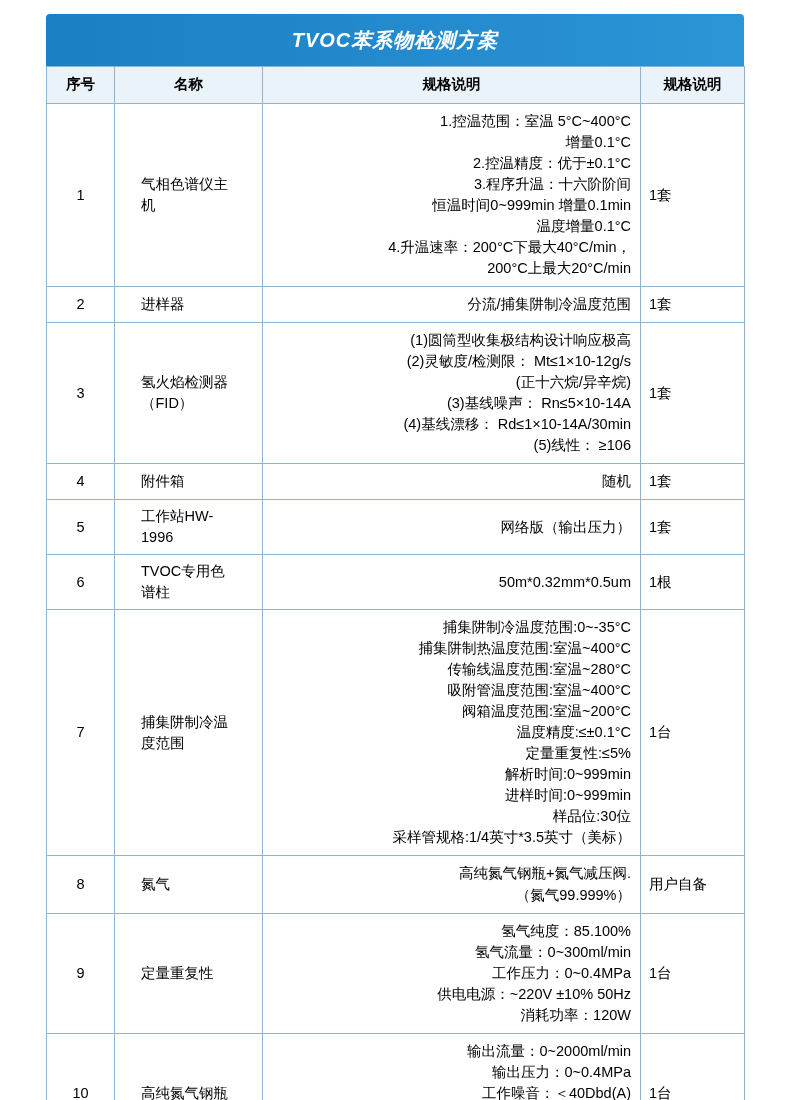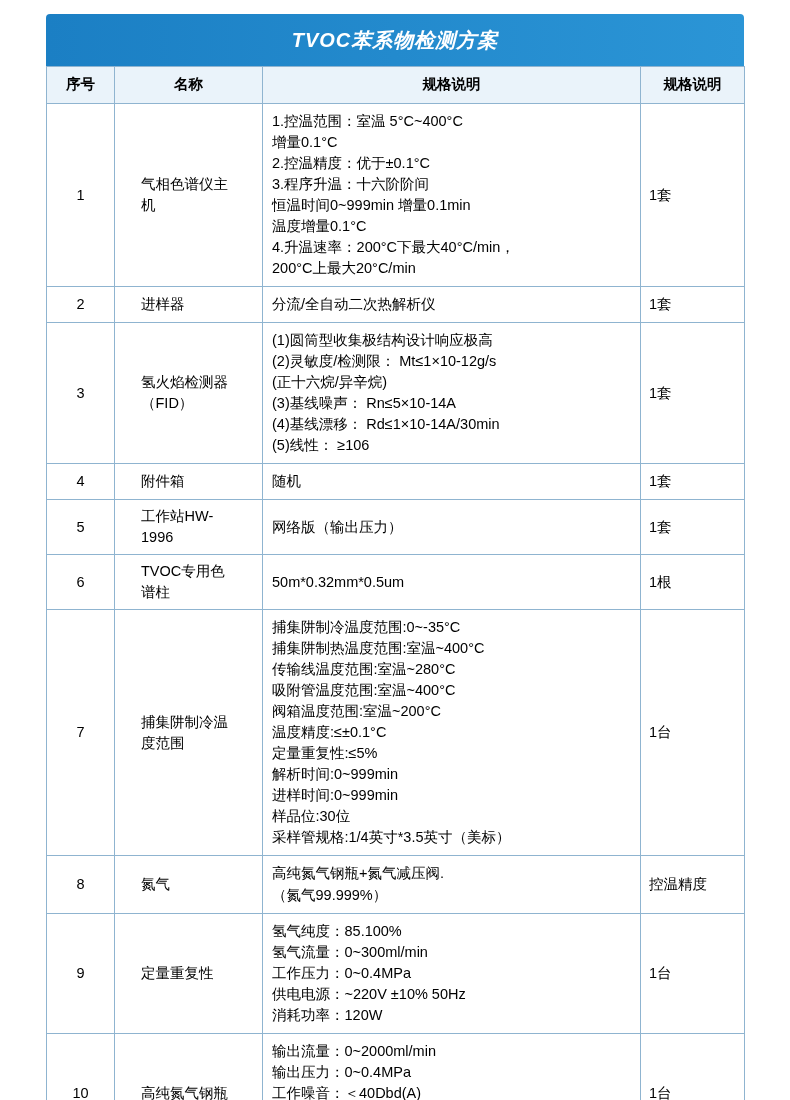--- a/index.html
+++ b/index.html
@@ -63,20 +63,21 @@
   td.idx {
     text-align: center;
     font-size: 14.5px;
   }
   td.name {
     padding: 6px 26px;
   }
   td.spec-cell {
     padding: 7px 9px;
     white-space: pre-line;
+    text-align: right;
   }
   td.unit {
     padding: 0 8px;
     font-size: 14.5px;
   }
 </style>
 </head>
 <body>
 
 <div class="page">
@@ -108,21 +109,21 @@
 3.程序升温：十六阶阶间
 恒温时间0~999min 增量0.1min
 温度增量0.1°C
 4.升温速率：200°C下最大40°C/min，
 200°C上最大20°C/min</td>
         <td class="unit">1套</td>
       </tr>
       <tr>
         <td class="idx">2</td>
         <td class="name">进样器</td>
-        <td class="spec-cell">分流/全自动二次热解析仪</td>
+        <td class="spec-cell">分流/捕集阱制冷温度范围</td>
         <td class="unit">1套</td>
       </tr>
       <tr>
         <td class="idx">3</td>
         <td class="name">氢火焰检测器（FID）</td>
         <td class="spec-cell">(1)圆筒型收集极结构设计响应极高
 (2)灵敏度/检测限： Mt≤1×10-12g/s
 (正十六烷/异辛烷)
 (3)基线噪声： Rn≤5×10-14A
 (4)基线漂移： Rd≤1×10-14A/30min
@@ -161,21 +162,21 @@
 进样时间:0~999min
 样品位:30位
 采样管规格:1/4英寸*3.5英寸（美标）</td>
         <td class="unit">1台</td>
       </tr>
       <tr>
         <td class="idx">8</td>
         <td class="name">氮气</td>
         <td class="spec-cell">高纯氮气钢瓶+氮气减压阀.
 （氮气99.999%）</td>
-        <td class="unit">控温精度</td>
+        <td class="unit">用户自备</td>
       </tr>
       <tr>
         <td class="idx">9</td>
         <td class="name">定量重复性</td>
         <td class="spec-cell">氢气纯度：85.100%
 氢气流量：0~300ml/min
 工作压力：0~0.4MPa
 供电电源：~220V ±10% 50Hz
 消耗功率：120W</td>
         <td class="unit">1台</td>

